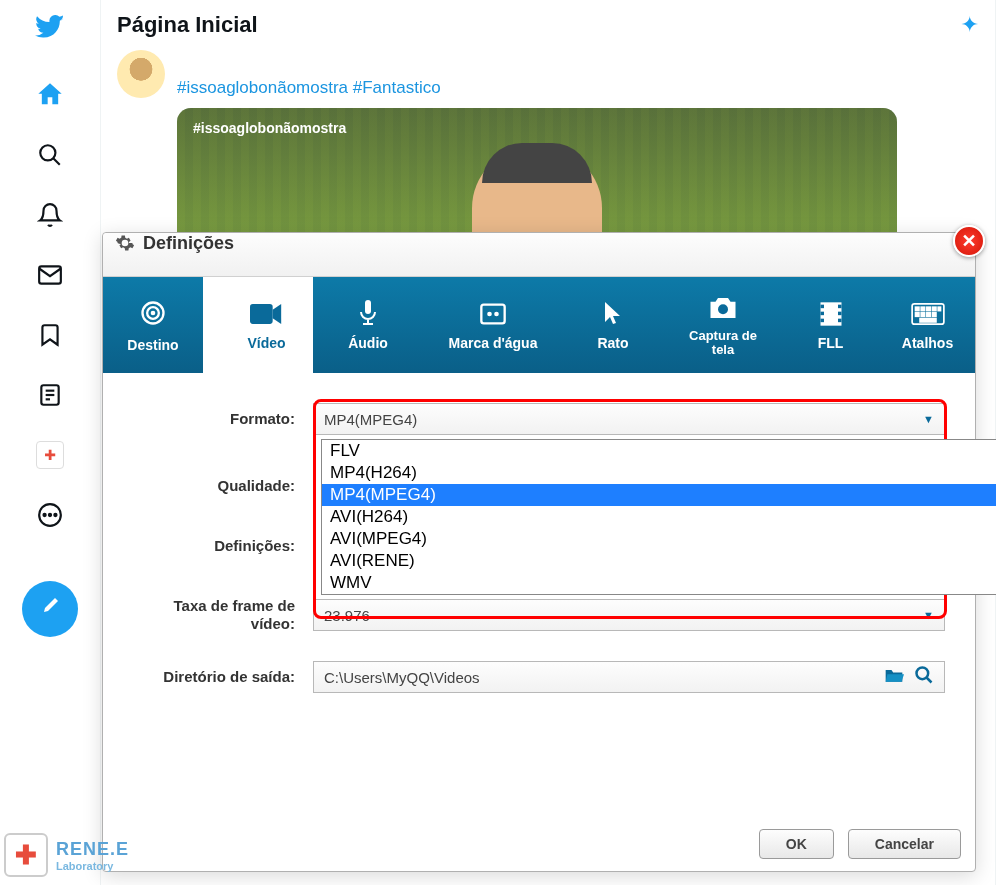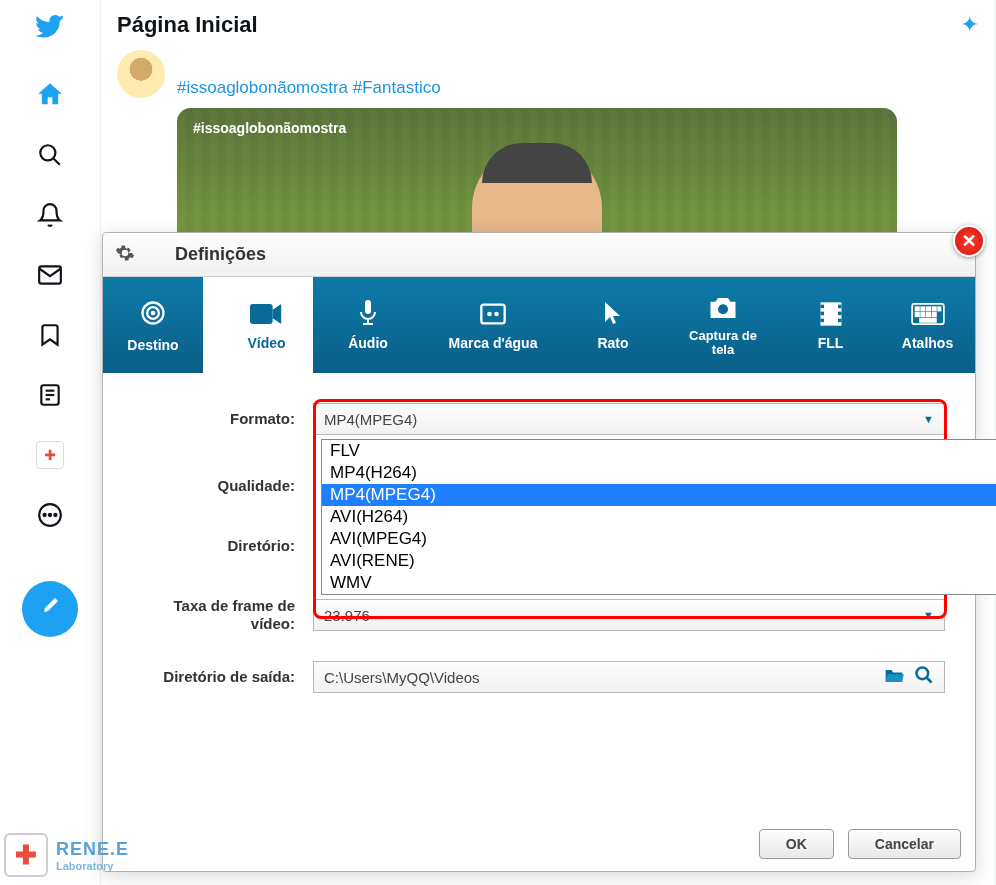--- a/index.html
+++ b/index.html
@@ -74,22 +74,22 @@
       left:102px;top:232px;
       width:874px;height:640px;
       background:#fff;
       border:1px solid #b0b0b0;
       border-radius:4px;
       box-shadow:0 4px 20px rgba(0,0,0,0.15);
     }
     .dlg-titlebar {
       height:44px;background:linear-gradient(#fdfdfd,#f1f1f1);
       border-bottom:1px solid #d0d0d0;
-      display:flex;align-items:center;padding:0 12px;
-      position:relative;border-radius:4px 4px 0 0;gap:32px;
+      display:flex;align-items:flex-start;padding:0 12px;
+      position:relative;border-radius:4px 4px 0 0;
     }
     .dlg-gear { color:#555;margin-right:8px; }
     .dlg-title { font-size:18px;font-weight:600;color:#333; }
     .dlg-close {
       position:absolute;right:-10px;top:-8px;
       width:32px;height:32px;border-radius:50%;
       background:radial-gradient(circle,#ff3b2e,#d41608);
       display:flex;align-items:center;justify-content:center;
       color:#fff;font-weight:bold;font-size:18px;
       border:2px solid #fff;box-shadow:0 1px 4px rgba(0,0,0,0.4);
@@ -378,21 +378,21 @@
       <div class="form-control">
         <span>MP4(MPEG4)</span>
         <span class="caret">▼</span>
       </div>
     </div>
     <div class="form-row">
       <div class="form-label">Qualidade:</div>
       <div style="flex:1"></div>
     </div>
     <div class="form-row">
-      <div class="form-label">Diretório:</div>
+      <div class="form-label">Definições:</div>
       <div style="flex:1"></div>
     </div>
     <div class="form-row tight">
       <div class="form-label">Taxa de frame de vídeo:</div>
       <div class="form-control">
         <span>23.976</span>
         <span class="caret">▼</span>
       </div>
     </div>
     <div class="form-row">

